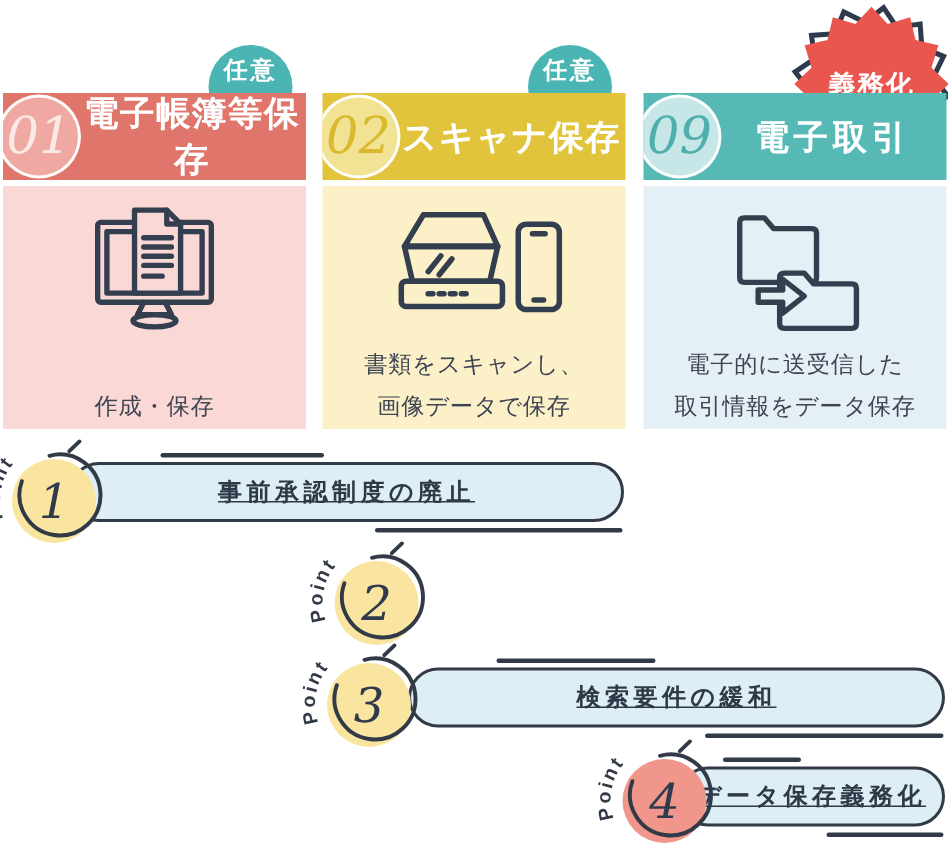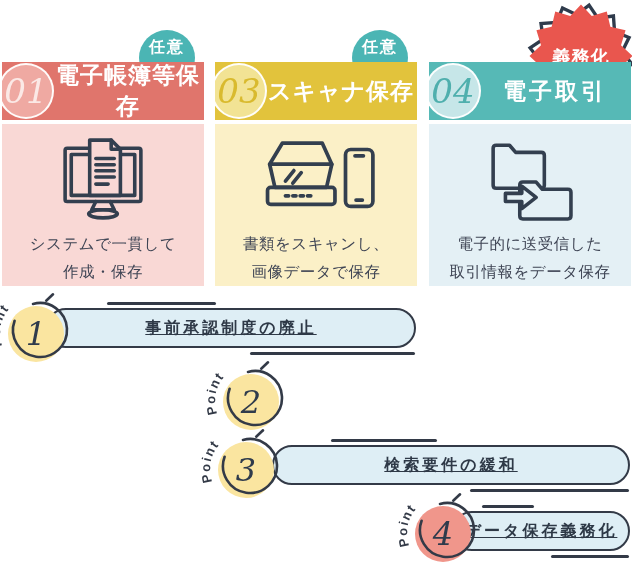--- a/index.html
+++ b/index.html
@@ -120,33 +120,33 @@
         <path d="M58,4 V13 H67"></path>
         <line x1="43" y1="22" x2="61" y2="22"></line>
         <line x1="43" y1="28" x2="61" y2="28"></line>
         <line x1="43" y1="34" x2="61" y2="34"></line>
         <line x1="43" y1="40" x2="61" y2="40"></line>
         <line x1="43" y1="47" x2="55" y2="47"></line>
         <path d="M43,64 L39,72 H61 L57,64"></path>
         <ellipse cx="50" cy="76" rx="14" ry="4"></ellipse>
       </svg>
       <p class="caption">
-        <span>システムで一貫して</span><br>
+        <br>
         <span>作成・保存</span>
       </p>
     </div>
   </section>
 
   <section class="card c2">
     <div class="opt-badge">
       <span>任意</span>
     </div>
     <header class="card-header">
       <div class="num-circle">
-        <span>03</span>
+        <span>02</span>
       </div>
       <span class="card-title">スキャナ保存</span>
     </header>
     <div class="card-body">
       <svg class="icon" width="118" height="86" viewBox="0 0 112 80">
         <path d="M12,26 L24,6 H62 L71,26 Z"></path>
         <path d="M12,26 H71 L66,48 H17 Z"></path>
         <line x1="27" y1="42" x2="35" y2="32"></line>
         <line x1="34" y1="44" x2="42" y2="34"></line>
         <rect x="10" y="48" width="64" height="16" rx="3"></rect>
@@ -166,21 +166,21 @@
   </section>
 
   <section class="card c3">
     <svg class="burst" viewBox="0 0 100 100">
       <polygon points="96,50 85.7,40.4 89.8,27 76.2,23.8 73,10.2 59.6,14.3 50,4 40.4,14.3 27,10.2 23.8,23.8 10.2,27 14.3,40.4 4,50 14.3,59.6 10.2,73 23.8,76.2 27,89.8 40.4,85.7 50,96 59.6,85.7 73,89.8 76.2,76.2 89.8,73 85.7,59.6" transform="rotate(9 50 50)" fill="none" stroke="#2f3b4c" stroke-width="3"></polygon>
       <polygon points="96,50 85.7,40.4 89.8,27 76.2,23.8 73,10.2 59.6,14.3 50,4 40.4,14.3 27,10.2 23.8,23.8 10.2,27 14.3,40.4 4,50 14.3,59.6 10.2,73 23.8,76.2 27,89.8 40.4,85.7 50,96 59.6,85.7 73,89.8 76.2,76.2 89.8,73 85.7,59.6" style="fill:var(--alert-red)"></polygon>
       <text class="burst-word" x="50" y="56">義務化</text>
     </svg>
     <header class="card-header">
       <div class="num-circle">
-        <span>04</span>
+        <span>09</span>
       </div>
       <span class="card-title">電子取引</span>
     </header>
     <div class="card-body">
       <svg class="icon" width="104" height="88" viewBox="0 0 100 84">
         <path d="M14,48 V12 q0,-3 3,-3 h13 l6,7 h25 q3,0 3,3 v29 q0,3 -3,3 H17 q-3,0 -3,-3 Z"></path>
         <path d="M40,48 q0,-3 3,-3 h13 l6,7 h25 q3,0 3,3 v23 q0,3 -3,3 H43 q-3,0 -3,-3 Z" style="fill:var(--teal-light)"></path>
         <path d="M26,56 h16 v-7 l14,11 l-14,11 v-7 H26 Z" style="fill:var(--teal-light)"></path>
       </svg>
       <p class="caption">

